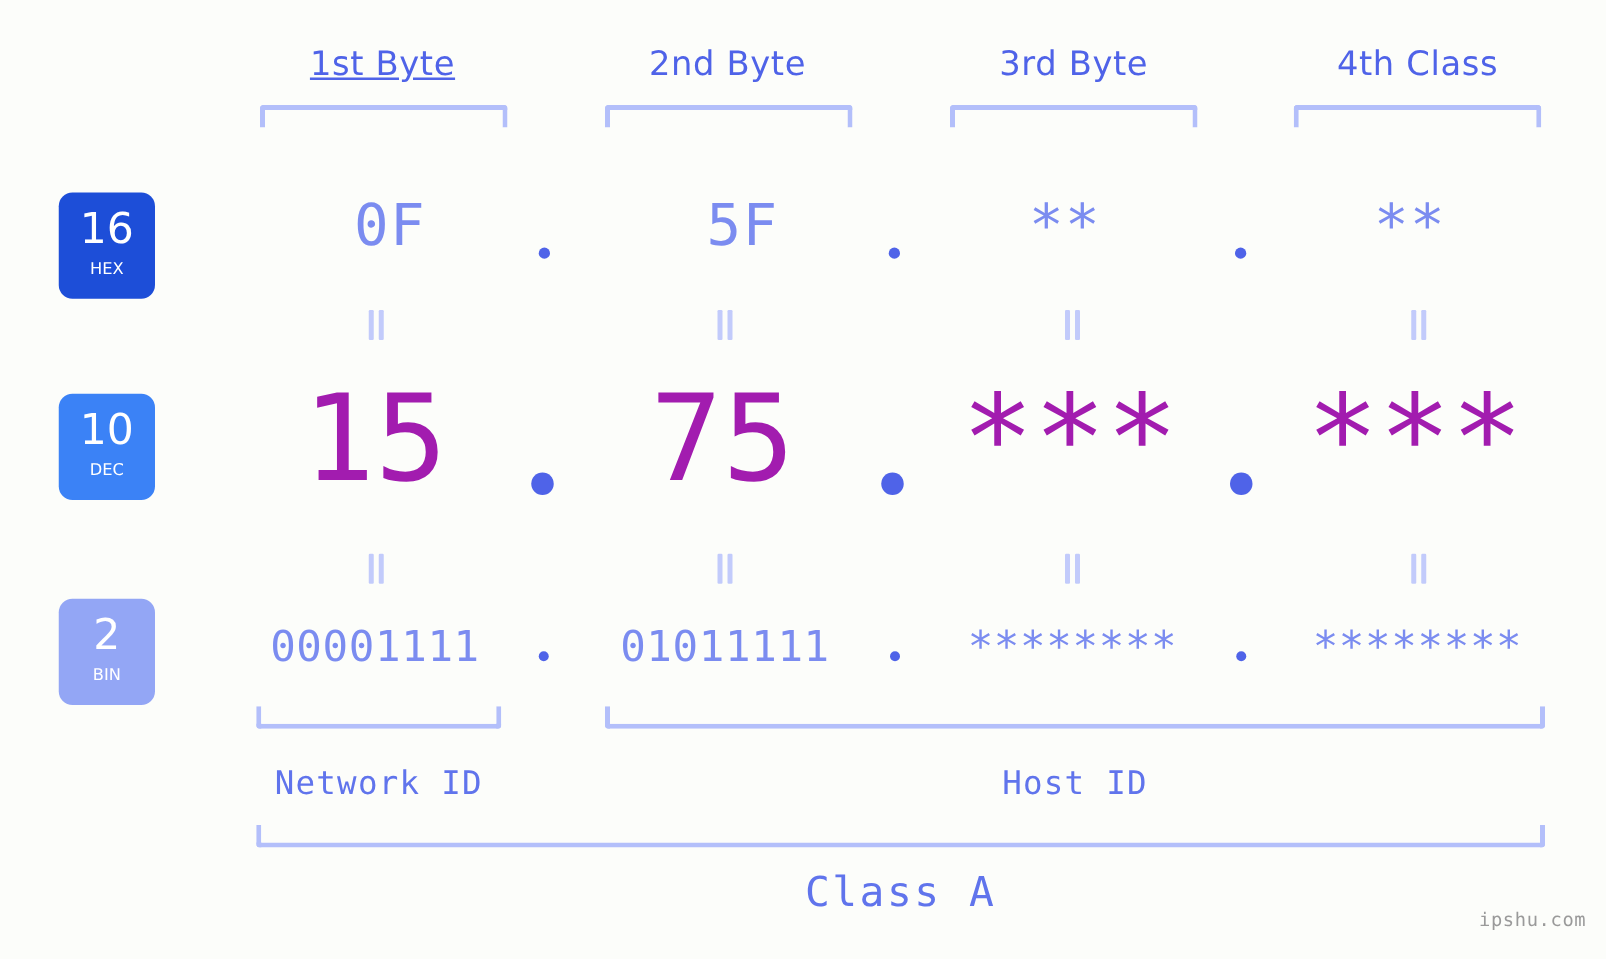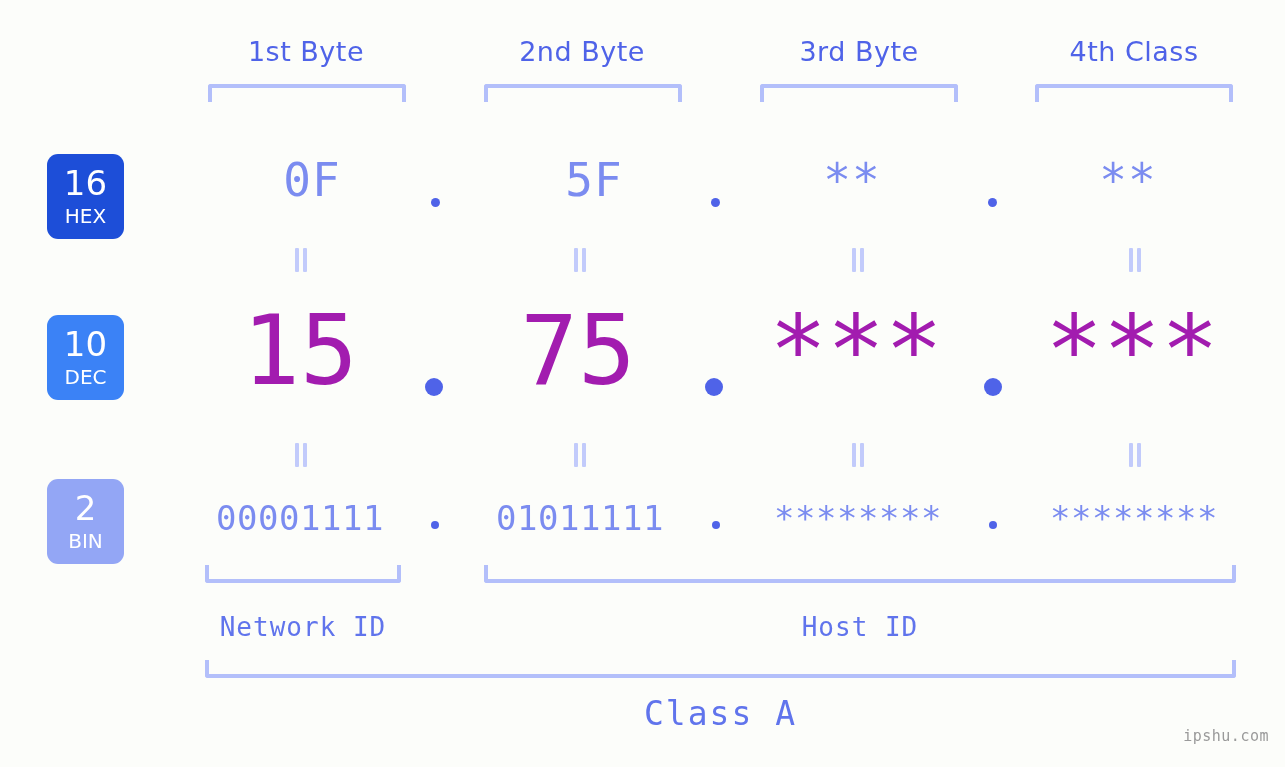--- a/index.html
+++ b/index.html
@@ -59,21 +59,21 @@
     justify-content: center;
     color: #ffffff;
     font-family: "DejaVu Sans", sans-serif;
   }
   .badge .num {
     font-size: 34px;
     line-height: 34px;
     font-weight: 400;
   }
   .badge .nm {
-    font-size: 20px;
+    font-size: 13px;
     line-height: 22px;
     font-weight: 400;
     margin-top: 5px;
   }
   #badge-hex { top: 154px; height: 85px; background: #1d4ed8; }
   #badge-dec { top: 315px; height: 85px; background: #3b82f6; }
   #badge-bin { top: 479px; height: 85px; background: #93a6f5; }
 
   
   .val {
@@ -171,21 +171,21 @@
     font-size: 15px;
     color: #9a9a9a;
     letter-spacing: 0.5px;
   }
 </style>
 </head>
 <body>
 
 <div id="diagram">
 
-  <div class="byte-header" style="left:180px; width:252px;">1st Byte</div>
+  <div class="byte-header" style="left:180px; width:252px;text-decoration:underline;">1st Byte</div>
   <div class="byte-header" style="left:456px; width:252px;">2nd Byte</div>
   <div class="byte-header" style="left:733px; width:252px;">3rd Byte</div>
   <div class="byte-header" style="left:1008px; width:252px;">4th Class</div>
 
   <div class="top-bracket" style="left:208px; width:198px;"></div>
   <div class="top-bracket" style="left:484px; width:198px;"></div>
   <div class="top-bracket" style="left:760px; width:198px;"></div>
   <div class="top-bracket" style="left:1035px; width:198px;"></div>
 
   <div class="badge" id="badge-hex">

